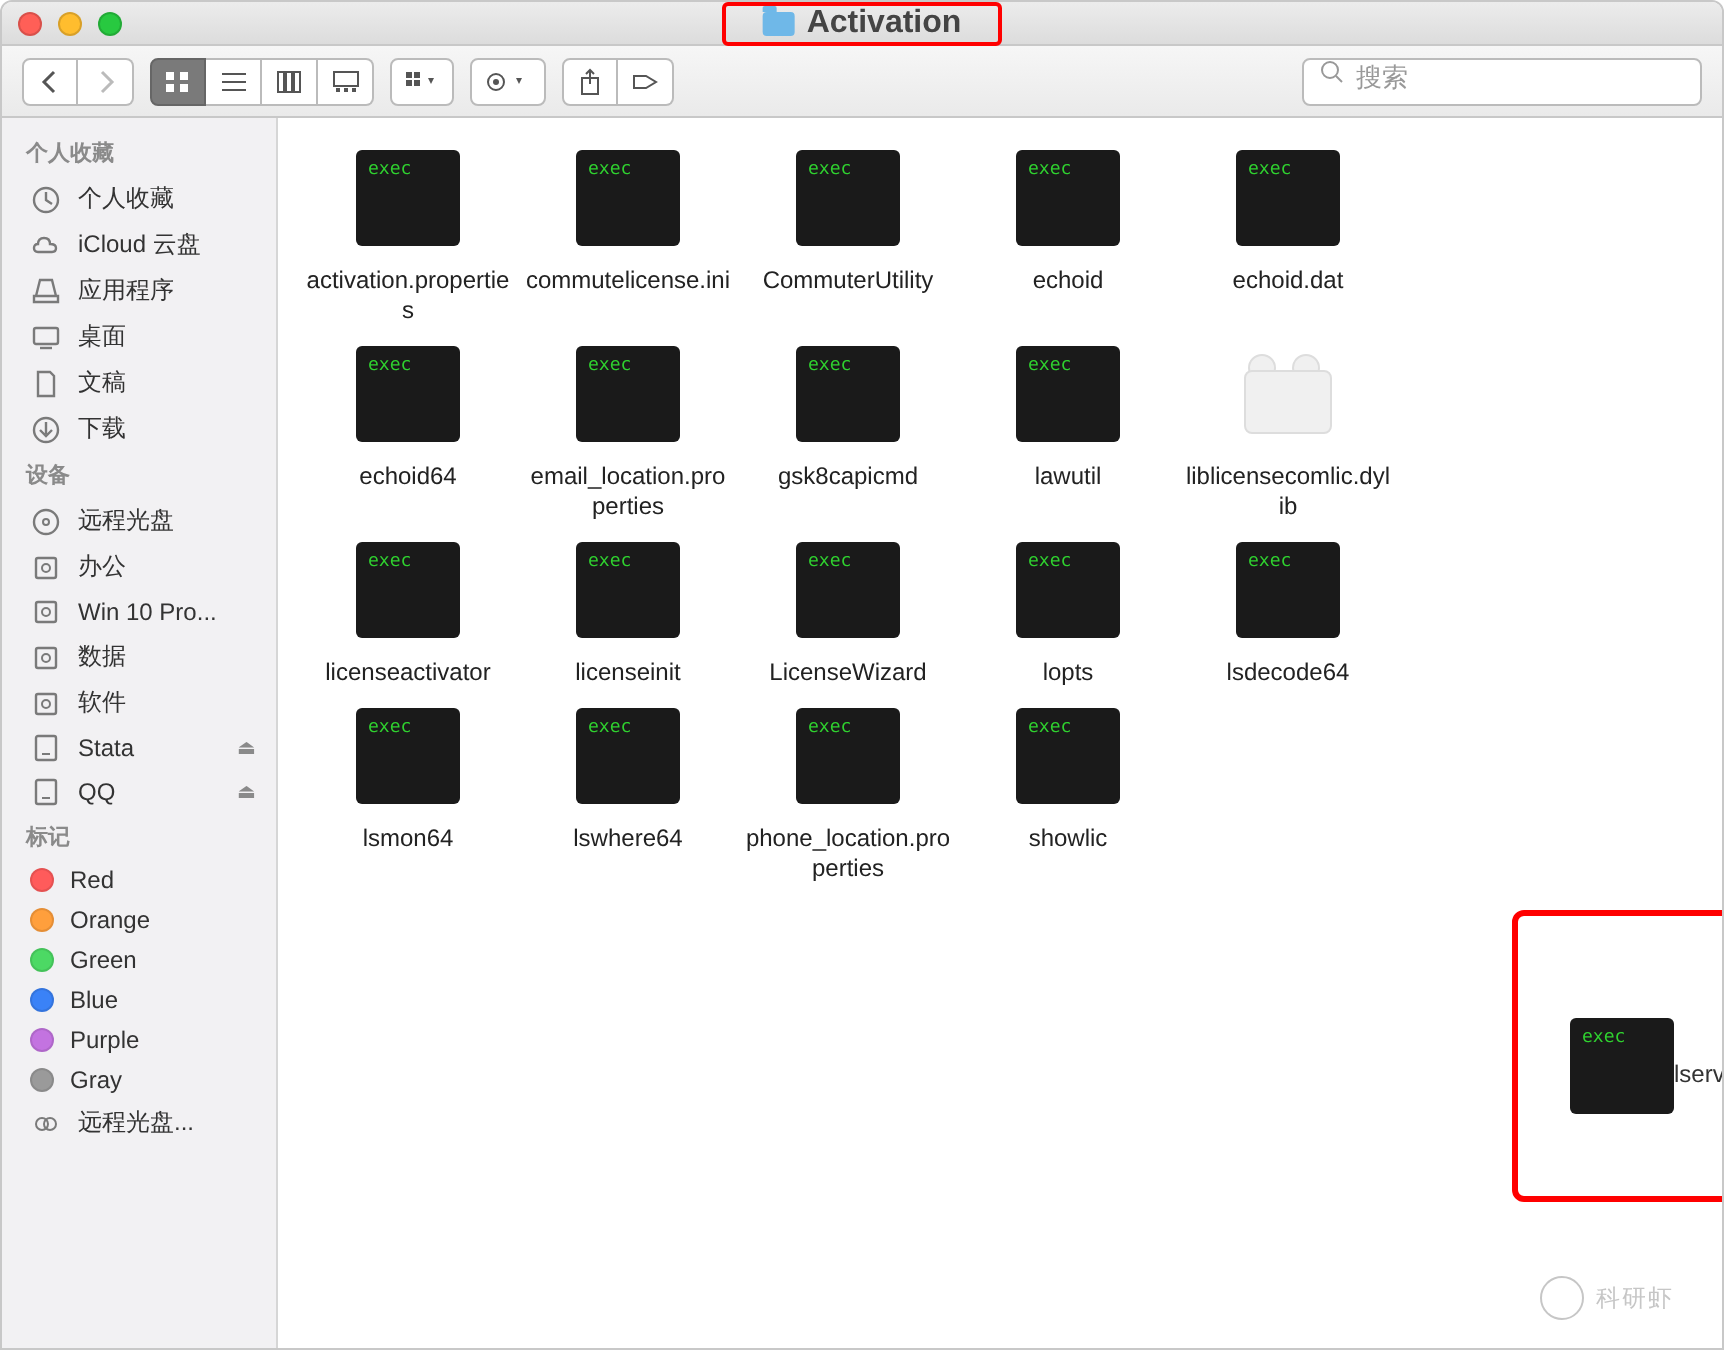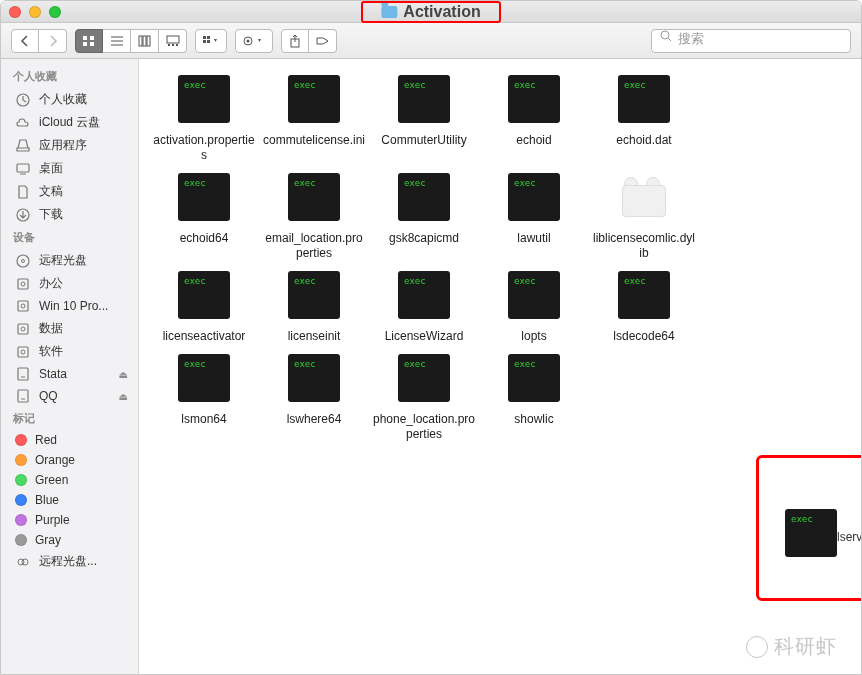--- a/index.html
+++ b/index.html
@@ -39,21 +39,21 @@
 .exec { width: 52px; height: 48px; background: #1a1a1a; border-radius: 3px; position: relative; }
 .exec::after { content: "exec"; position: absolute; top: 5px; left: 6px; color: #2fd12f; font-size: 9px; font-family: Menlo, monospace; }
 .lego { width: 52px; height: 48px; position: relative; }
 .lego-body { width: 44px; height: 32px; background: #f0f0f0; border: 1px solid #ddd; border-radius: 4px; position: absolute; bottom: 4px; left: 4px; }
 .lego-stud { width: 14px; height: 14px; background: #f0f0f0; border: 1px solid #ddd; border-radius: 50%; position: absolute; top: 4px; }
 .file .label { font-size: 12px; color: #222; line-height: 1.25; word-break: break-word; max-width: 104px; }
 .drag-box { position: absolute; border: 3px solid #ff0000; border-radius: 6px; left: 617px; top: 396px; width: 122px; height: 146px; pointer-events: none; }
 .dragged-file { position: absolute; left: 646px; top: 450px; display: flex; flex-direction: row; align-items: center; }
 .dragged-file .exec { width: 52px; height: 48px; }
 .dragged-file .label { font-size: 12px; margin-top: 8px; }
-.watermark { position: absolute; right: 24px; bottom: 14px; color: #b8b8b8; font-size: 20px; font-weight: 500; letter-spacing: 1px; display: flex; align-items: center; gap: 6px; opacity: 0.8; }
+.watermark { position: absolute; right: 24px; bottom: 14px; color: #b8b8b8; font-size: 12px; font-weight: 500; letter-spacing: 1px; display: flex; align-items: center; gap: 6px; opacity: 0.8; }
 .wm-icon { width: 22px; height: 22px; border: 1.5px solid #b8b8b8; border-radius: 50%; }
 svg { display: block; }
 </style>
 </head>
 <body>
 
 <div class="window">
 
   <div class="titlebar">
     <div class="traffic">

